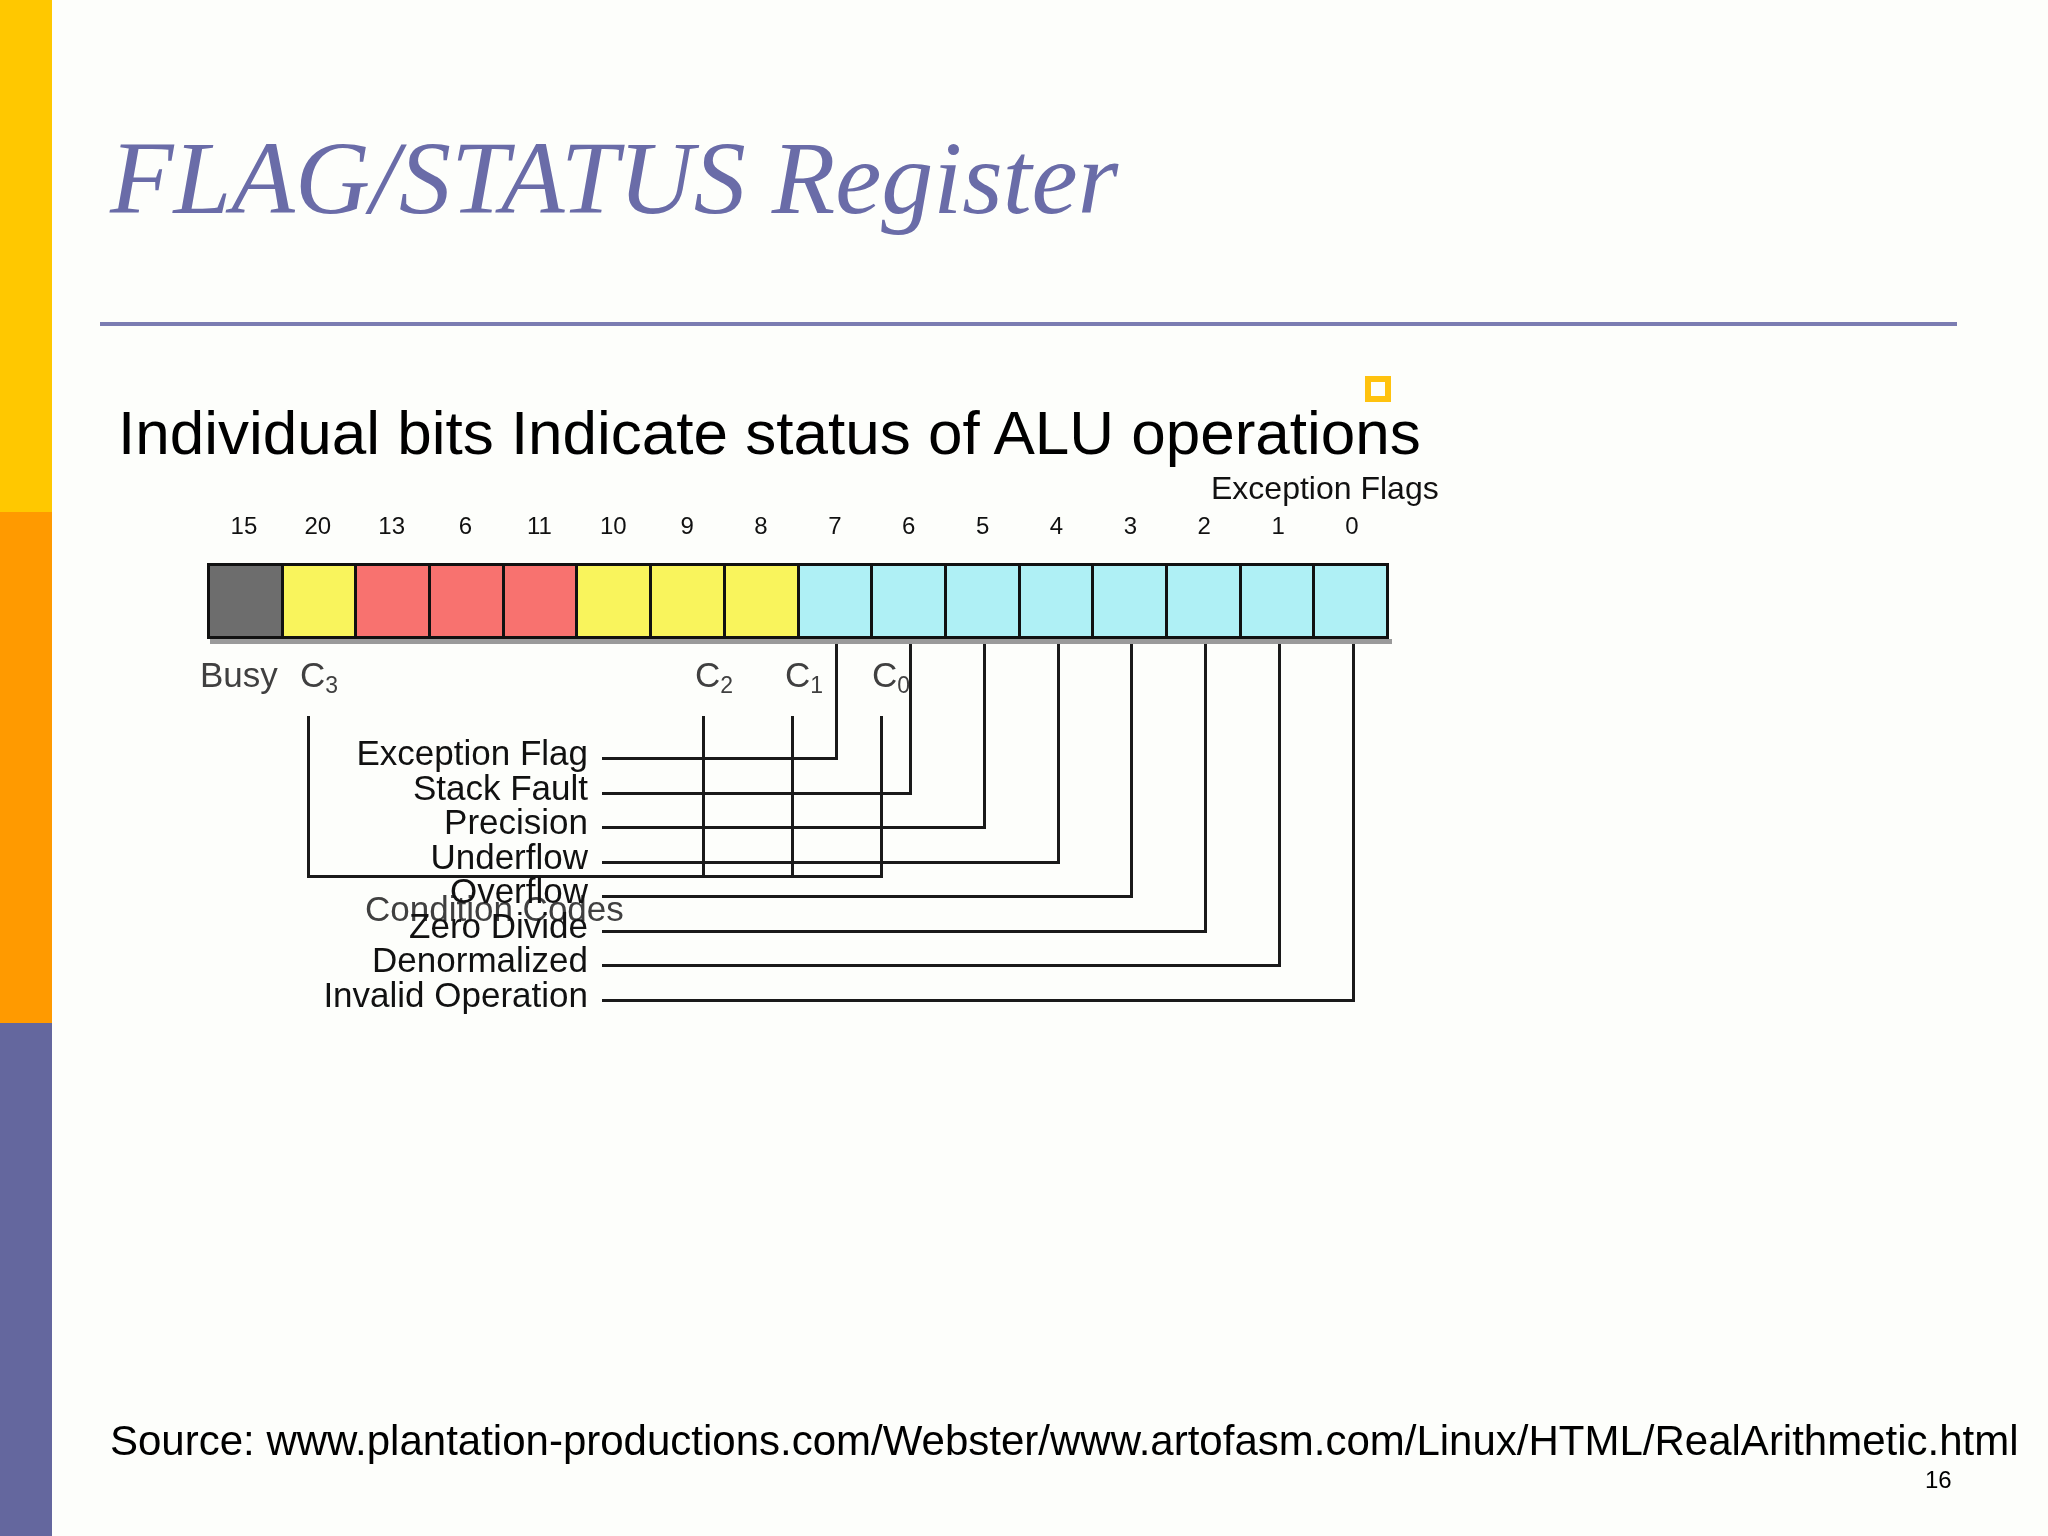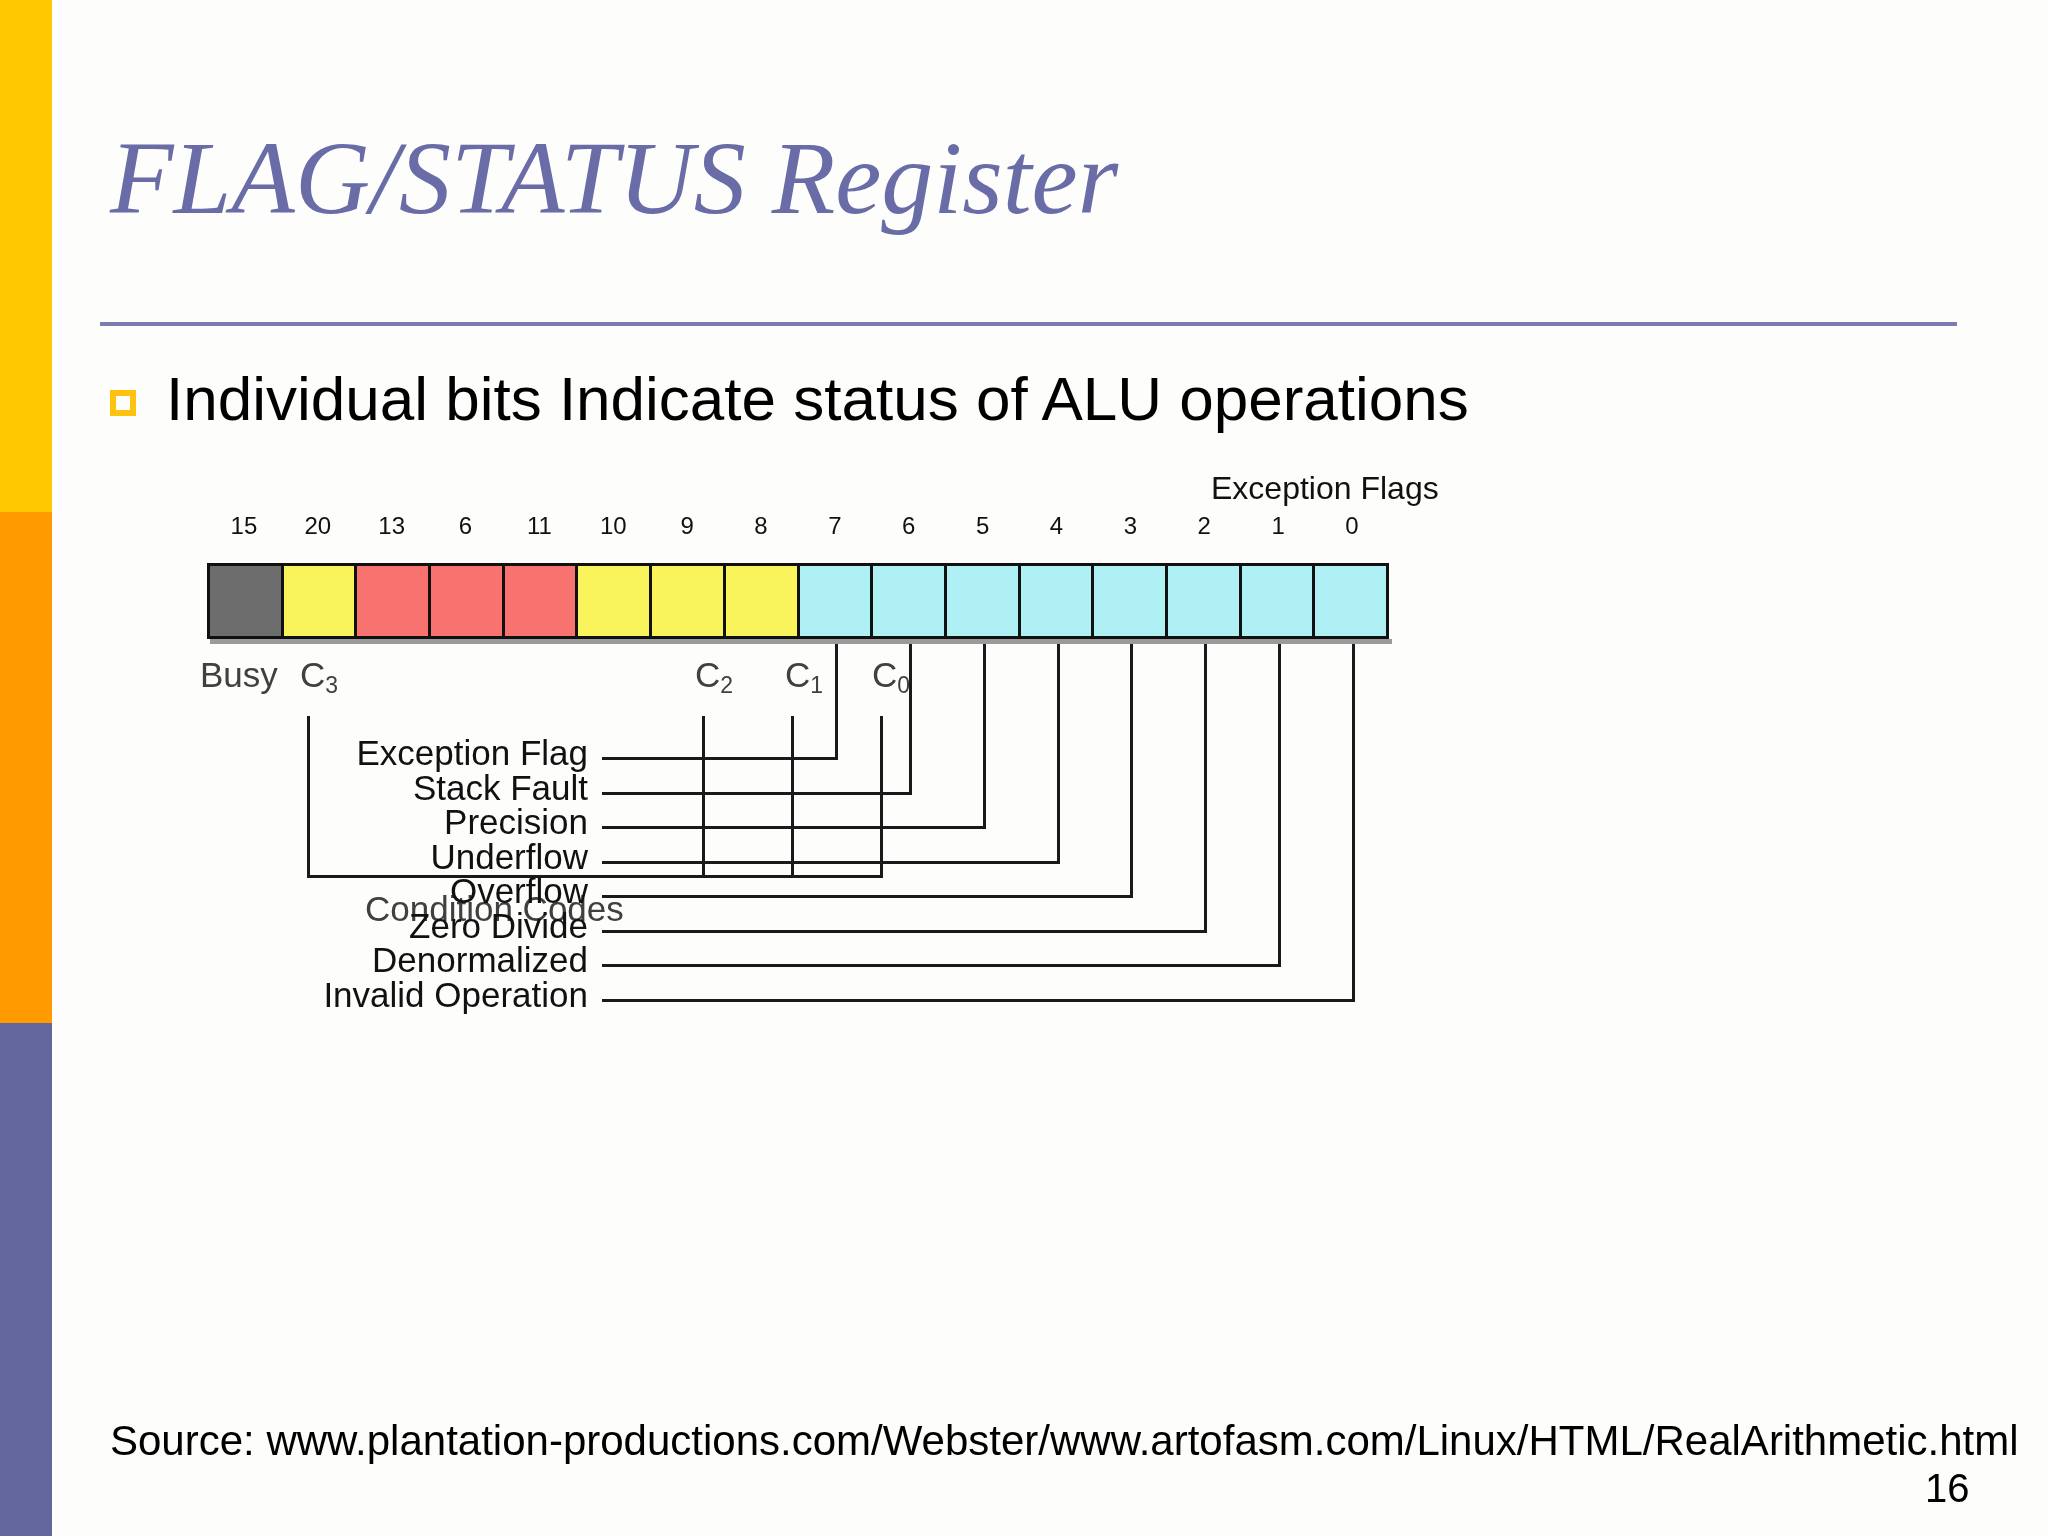--- a/index.html
+++ b/index.html
@@ -22,21 +22,21 @@
     font-family:"Liberation Serif",serif;
     font-size:104px;line-height:1;
     color:#6A6CA8;letter-spacing:0px;white-space:nowrap;font-style:italic;
   }
   #title-rule{
     position:absolute;left:100px;top:322px;width:1857px;height:4px;
     background:#7B7DB2;
   }
 
   
-  #bullet-row{position:absolute;left:110px;top:368px;display:flex;align-items:center;}
+  #bullet-row{position:absolute;left:118px;top:368px;display:flex;align-items:flex-end;flex-direction:column;}
   #bullet-marker{
     width:26px;height:26px;border:6px solid #FFC20E;background:transparent;
     box-sizing:border-box;margin-right:30px;margin-top:8px;flex:0 0 auto;
   }
   #bullet-text{font-size:62px;color:#000;white-space:nowrap;line-height:1;}
 
   
   #figure{
     position:absolute;left:190px;top:470px;width:1600px;height:860px;
     font-family:"Liberation Sans",sans-serif;color:#111;
@@ -80,21 +80,21 @@
   .flagrow{position:relative;height:34.5px;}
   .flagname{
     position:absolute;right:0;top:-4px;font-size:35px;white-space:nowrap;color:#111;
   }
 
   
   #source{
     position:absolute;left:110px;top:1399px;font-size:42px;color:#000;white-space:nowrap;margin-top:18px;
   }
   #pagenum{
-    position:absolute;left:1925px;top:1466px;font-size:40px;color:#000;
+    position:absolute;left:1925px;top:1466px;font-size:24px;color:#000;
   }
 </style>
 </head>
 <body>
 
 <div id="rail">
   <div class="band" id="band-yellow"></div>
   <div class="band" id="band-orange"></div>
   <div class="band" id="band-purple"></div>
 </div>

